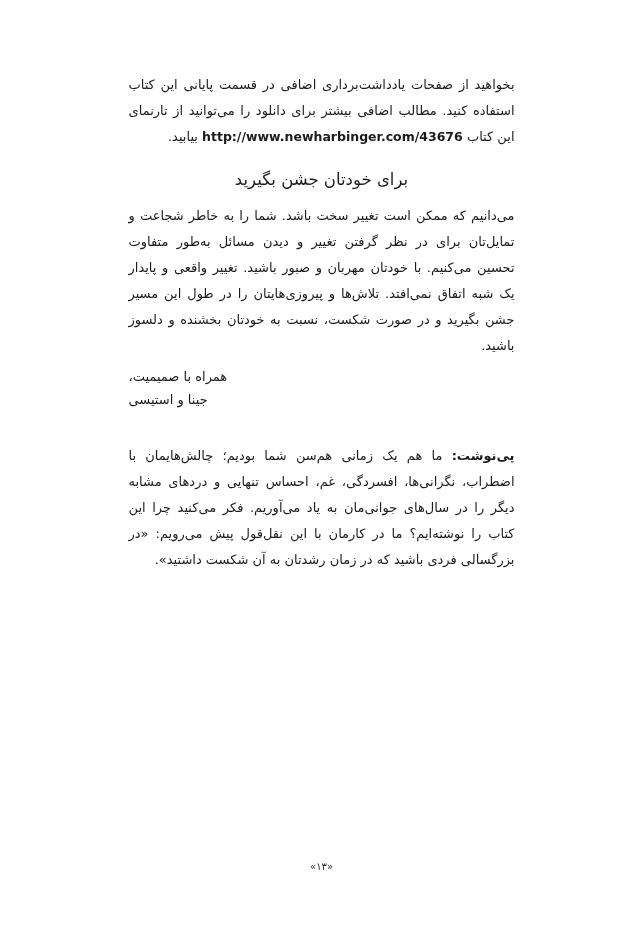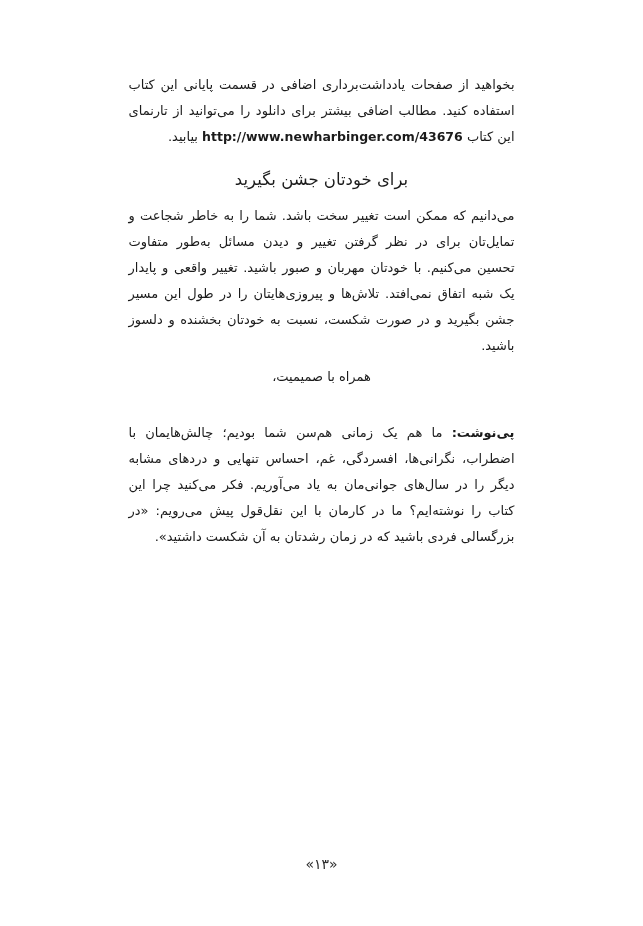--- a/index.html
+++ b/index.html
@@ -39,38 +39,38 @@
   }
   .heading {
     font-size: 16.5px;
     font-weight: normal;
     text-align: center;
     margin: 20px 0 14px 0;
   }
   .signoff-line {
     font-size: 13px;
     line-height: 23px;
-    text-align: center;
+    text-align: left;
     margin: 0;
   }
   .signoff-block {
     margin-top: 6px;
     margin-bottom: 32px;
   }
   .ps-label {
     font-weight: bold;
     margin-top: 20px;
   }
   .footer-pagenum {
     position: absolute;
     bottom: 54px;
     left: 0;
     right: 0;
     text-align: center;
-    font-size: 14px;
+    font-size: 10px;
     color: #2a2a2a;
     direction: rtl;
   }
 </style>
 </head>
 <body>
 
 <div class="sheet">
 
   <p class="para intro">
@@ -78,20 +78,21 @@
     <a class="url" href="#" dir="ltr">http://www.newharbinger.com/43676</a>
     <span>بیابید.</span>
   </p>
 
   <h2 class="heading">برای خودتان جشن بگیرید</h2>
 
   <p class="para">می‌دانیم که ممکن است تغییر سخت باشد. شما را به خاطر شجاعت و تمایل‌تان برای در نظر گرفتن تغییر و دیدن مسائل به‌طور متفاوت تحسین می‌کنیم. با خودتان مهربان و صبور باشید. تغییر واقعی و پایدار یک شبه اتفاق نمی‌افتد. تلاش‌ها و پیروزی‌هایتان را در طول این مسیر جشن بگیرید و در صورت شکست، نسبت به خودتان بخشنده و دلسوز باشید.</p>
 
   <div class="signoff-block">
     <p class="signoff-line">همراه با صمیمیت،</p>
+    <p class="signoff-line">جینا و استیسی</p>
   </div>
 
   <p class="para">
     <span class="ps-label">پی‌نوشت:</span>
     <span>ما هم یک زمانی هم‌سن شما بودیم؛ چالش‌هایمان با اضطراب، نگرانی‌ها، افسردگی، غم، احساس تنهایی و دردهای مشابه دیگر را در سال‌های جوانی‌مان به یاد می‌آوریم. فکر می‌کنید چرا این کتاب را نوشته‌ایم؟ ما در کارمان با این نقل‌قول پیش می‌رویم: «در بزرگسالی فردی باشید که در زمان رشدتان به آن شکست داشتید».</span>
   </p>
 
   <div class="footer-pagenum">«۱۳»</div>
 
 </div>

